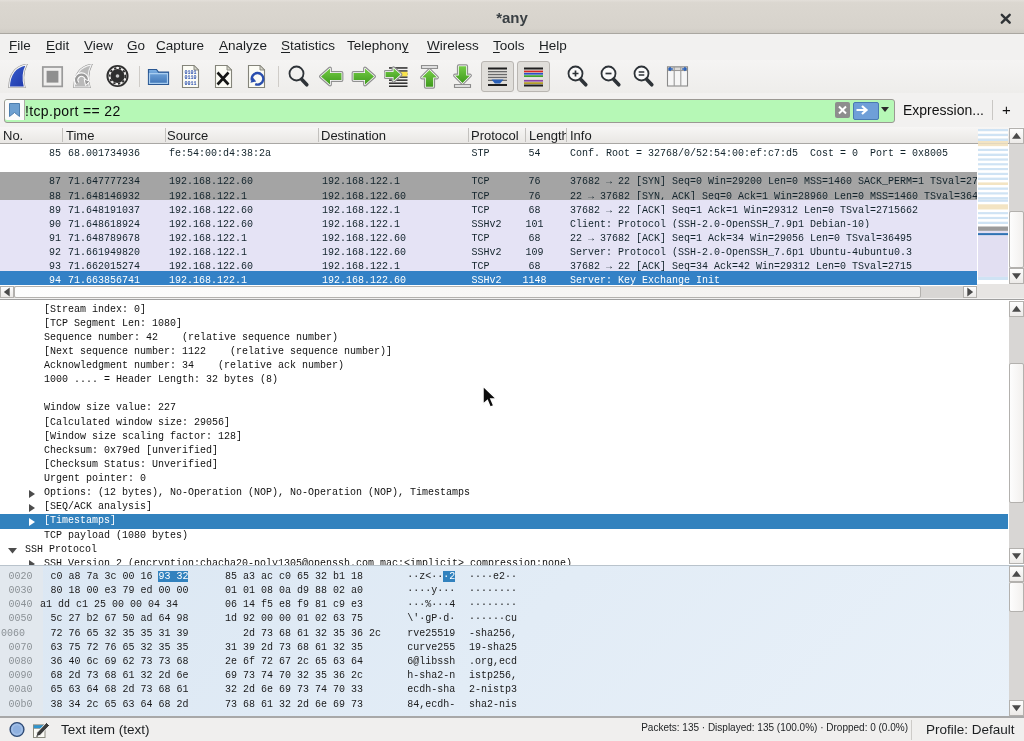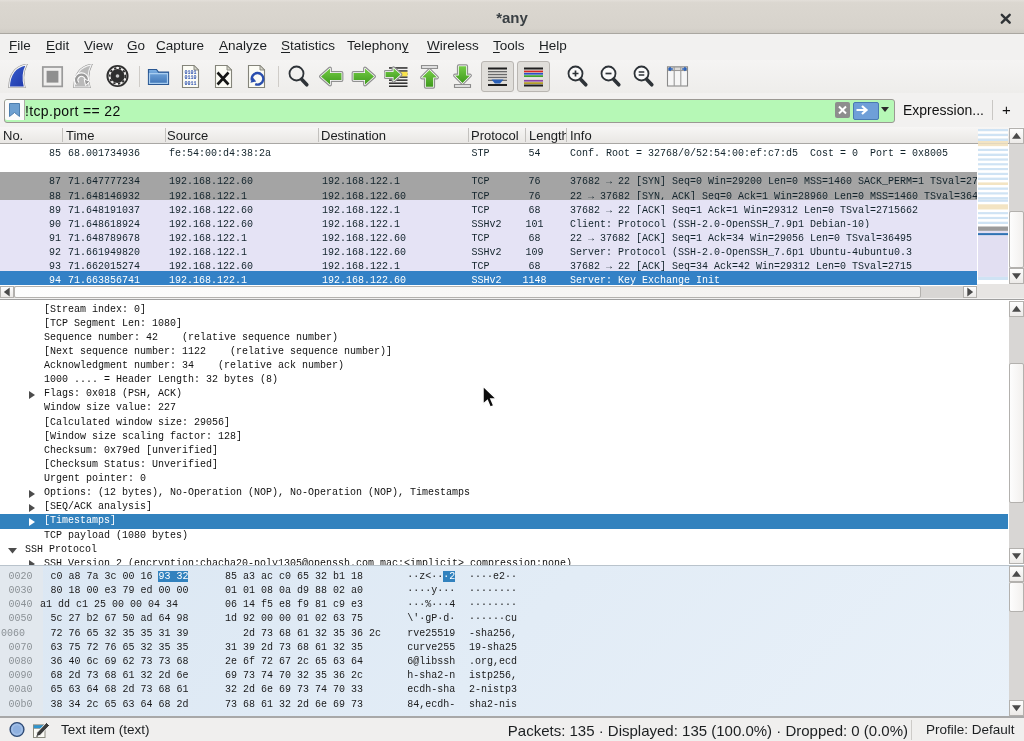--- a/index.html
+++ b/index.html
@@ -69,21 +69,21 @@
 #hexpane{left:0;top:565px;width:1024px;height:151px;
   background:linear-gradient(135deg,#dbe7f3,#e9f1f9);border-top:1px solid #b9c3cc;overflow:hidden;}
 #hexoffsets{left:0;top:0;width:43px;height:151px;background:#e2e8ee;}
 .hrow{position:absolute;left:0;width:1000px;height:14.2px;color:#1a1a1a;}
 .hrow .off{color:#8b9196;}
 .hl{background:#3282be;color:#fff;}
 
 #statusbar{left:0;top:716px;width:1024px;height:25px;background:#f0efee;
   border-top:2px solid #a8a8a8;}
 #stext{left:61px;top:4px;font-size:13.5px;color:#1c1f21;}
-#spk{right:116px;top:4px;font-size:15px;color:#1c1f21;}
+#spk{right:116px;top:4px;font-size:10px;color:#1c1f21;}
 #sprof{left:926px;top:4px;font-size:13.5px;color:#1c1f21;}
 #ssep{left:911px;top:2px;width:1px;height:20px;background:#cdcbc8;}
 </style>
 </head>
 <body>
 <div id="titlebar" class="abs"></div>
 <div id="titletext" class="abs">*any</div>
 <svg class="abs" style="left:1000px;top:13px" width="12" height="12">
 <path d="M1.8 1.8 L9.7 9.7 M9.7 1.8 L1.8 9.7" stroke="#2f3336" stroke-width="2.4" stroke-linecap="round"></path>
   </svg>
@@ -344,23 +344,20 @@
     </svg>
 </div>
 
 <div id="details" class="abs">
     <div class="drow mono" style="top:2.50px"><span class="abs" style="left:44px">[Stream index: 0]</span></div>
 <div class="drow mono" style="top:16.63px"><span class="abs" style="left:44px">[TCP Segment Len: 1080]</span></div>
 <div class="drow mono" style="top:30.76px"><span class="abs" style="left:44px">Sequence number: 42    (relative sequence number)</span></div>
 <div class="drow mono" style="top:44.89px"><span class="abs" style="left:44px">[Next sequence number: 1122    (relative sequence number)]</span></div>
 <div class="drow mono" style="top:59.02px"><span class="abs" style="left:44px">Acknowledgment number: 34    (relative ack number)</span></div>
 <div class="drow mono" style="top:73.15px"><span class="abs" style="left:44px">1000 .... = Header Length: 32 bytes (8)</span></div>
-<div class="drow mono" style="top:87.28px"><svg class="abs" style="left:28px;top:3.5px" width="8" height="8">
-        <polygon points="1,0 7,4 1,8" fill="#4c4c4c"></polygon>
-      </svg><span class="abs" style="left:44px">Flags: 0x018 (PSH, ACK)</span></div>
 <div class="drow mono" style="top:101.41px"><span class="abs" style="left:44px">Window size value: 227</span></div>
 <div class="drow mono" style="top:115.54px"><span class="abs" style="left:44px">[Calculated window size: 29056]</span></div>
 <div class="drow mono" style="top:129.67px"><span class="abs" style="left:44px">[Window size scaling factor: 128]</span></div>
 <div class="drow mono" style="top:143.80px"><span class="abs" style="left:44px">Checksum: 0x79ed [unverified]</span></div>
 <div class="drow mono" style="top:157.93px"><span class="abs" style="left:44px">[Checksum Status: Unverified]</span></div>
 <div class="drow mono" style="top:172.06px"><span class="abs" style="left:44px">Urgent pointer: 0</span></div>
 <div class="drow mono" style="top:186.19px"><svg class="abs" style="left:28px;top:3.5px" width="8" height="8">
         <polygon points="1,0 7,4 1,8" fill="#4c4c4c"></polygon>
       </svg><span class="abs" style="left:44px">Options: (12 bytes), No-Operation (NOP), No-Operation (NOP), Timestamps</span></div>
 <div class="drow mono dsel" style="top:214.45px"><svg class="abs" style="left:28px;top:3.5px" width="8" height="8">

